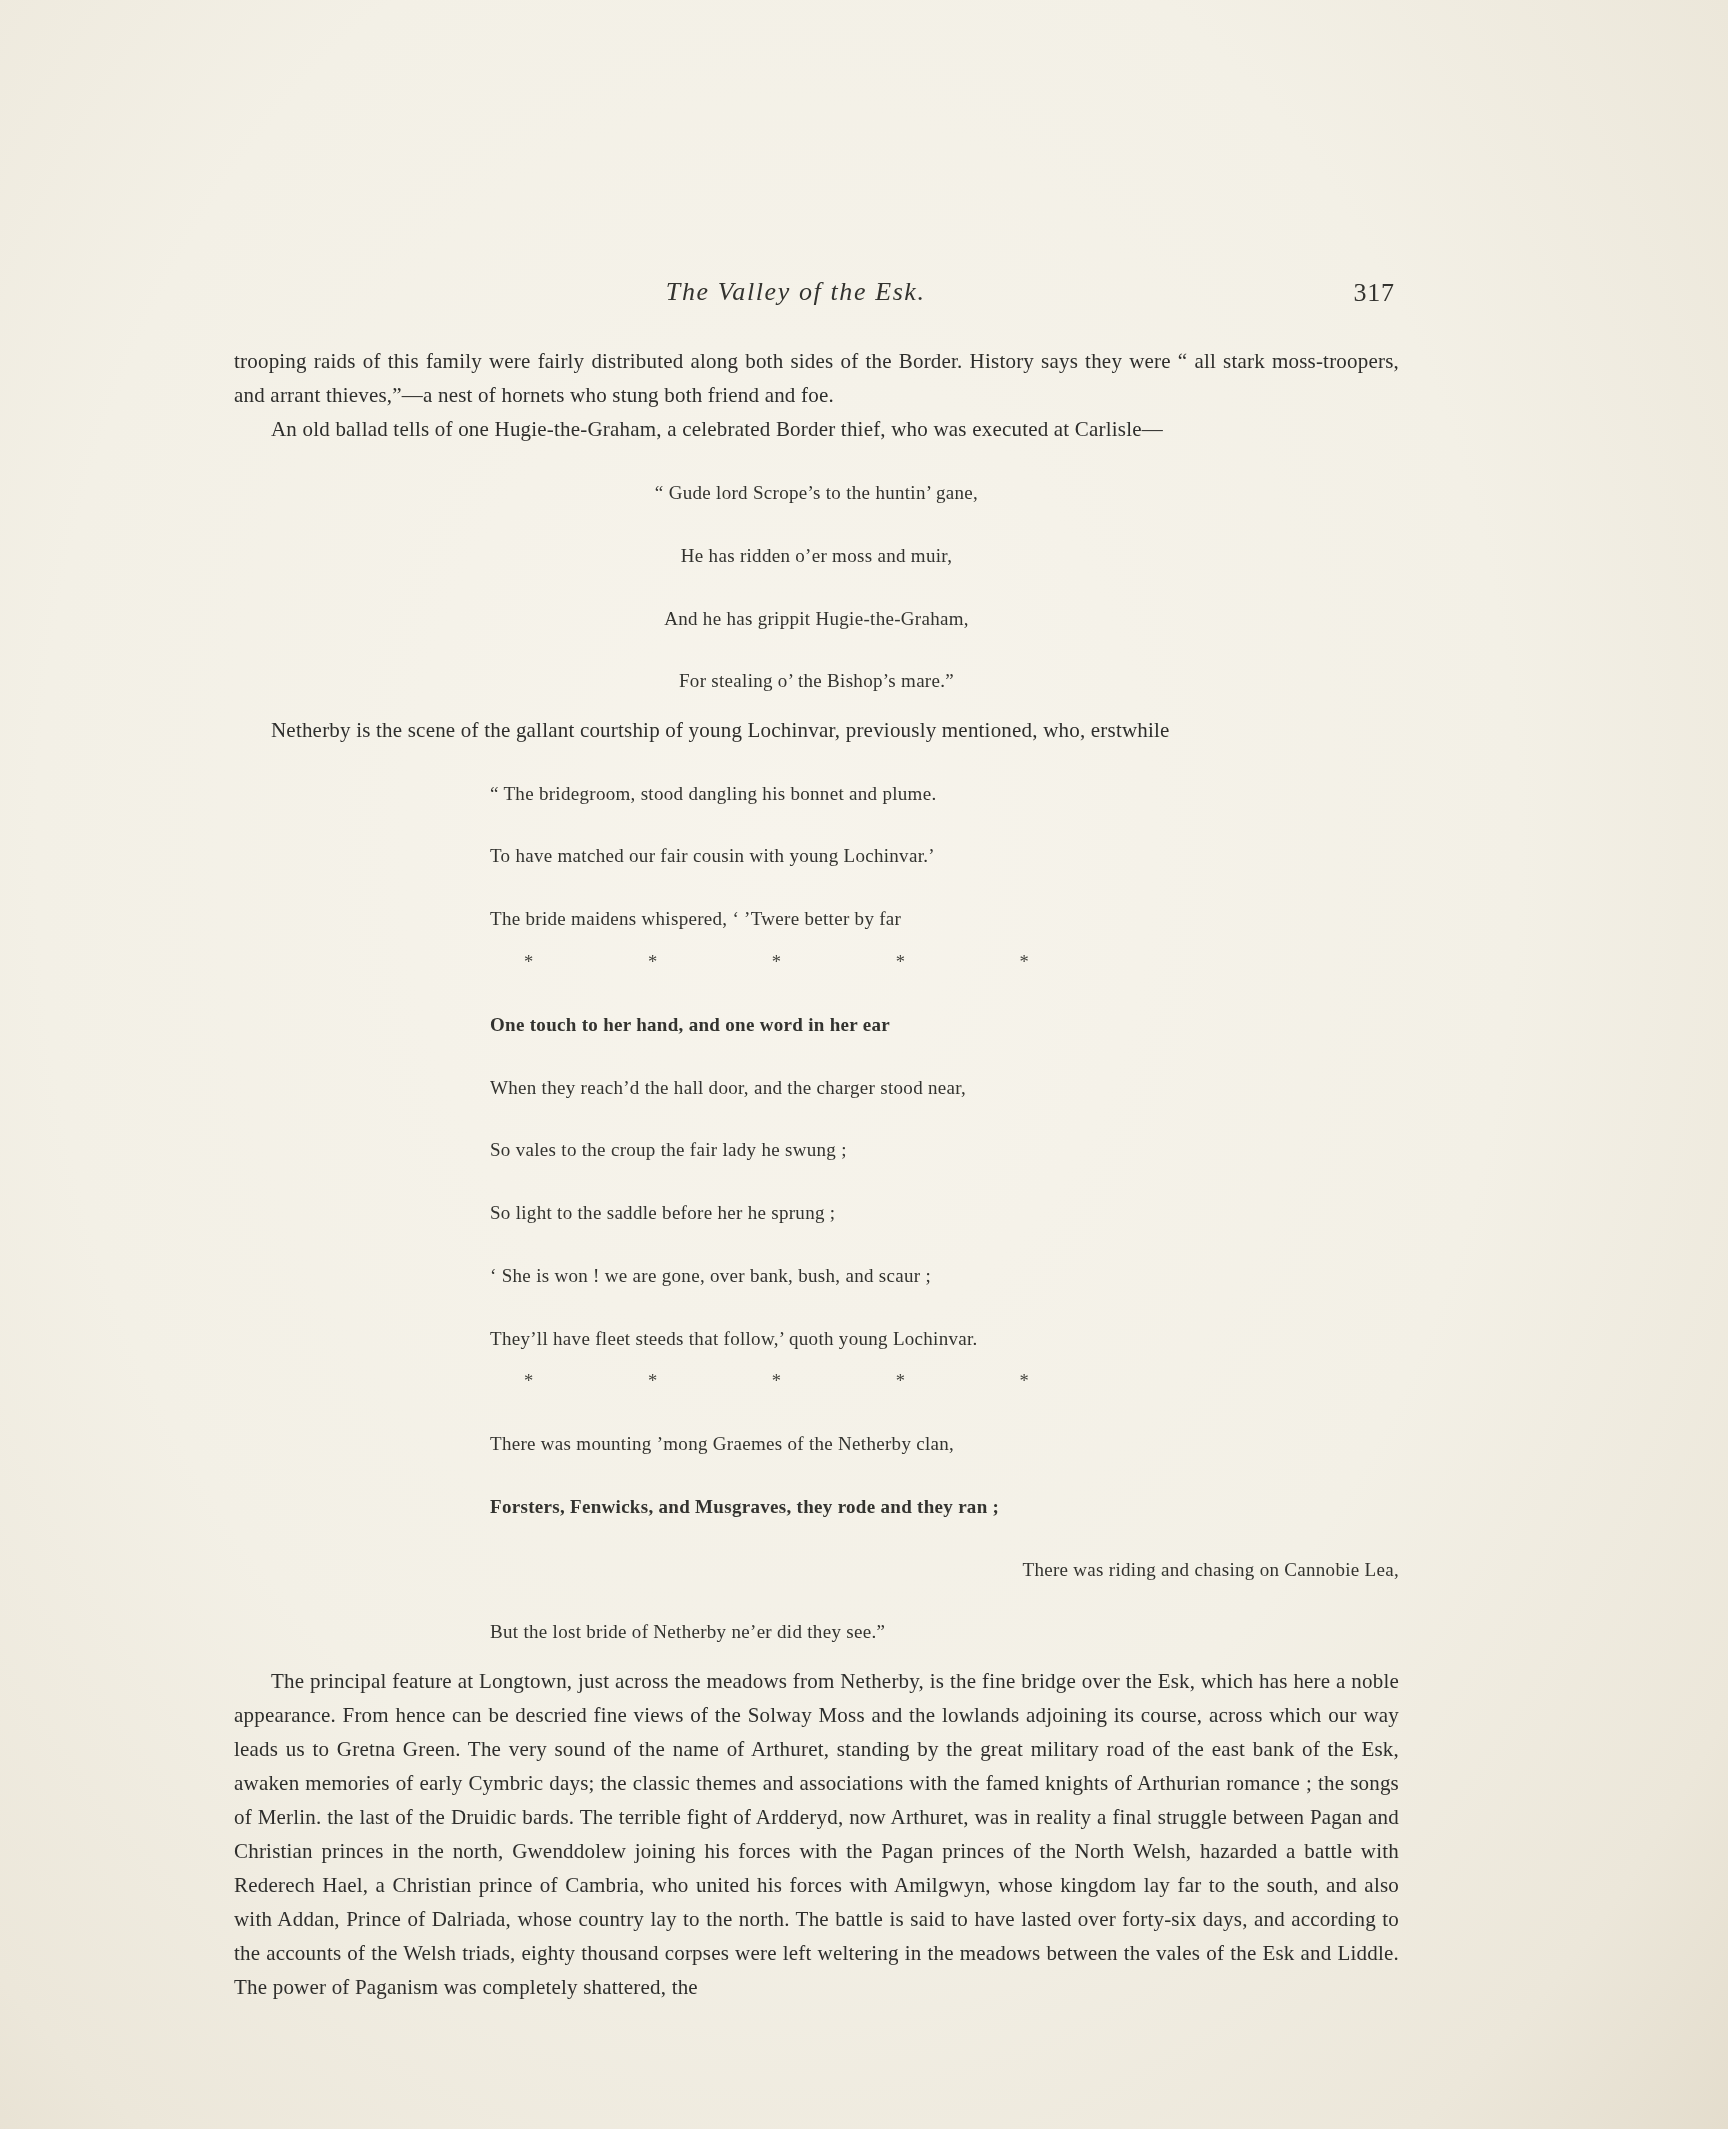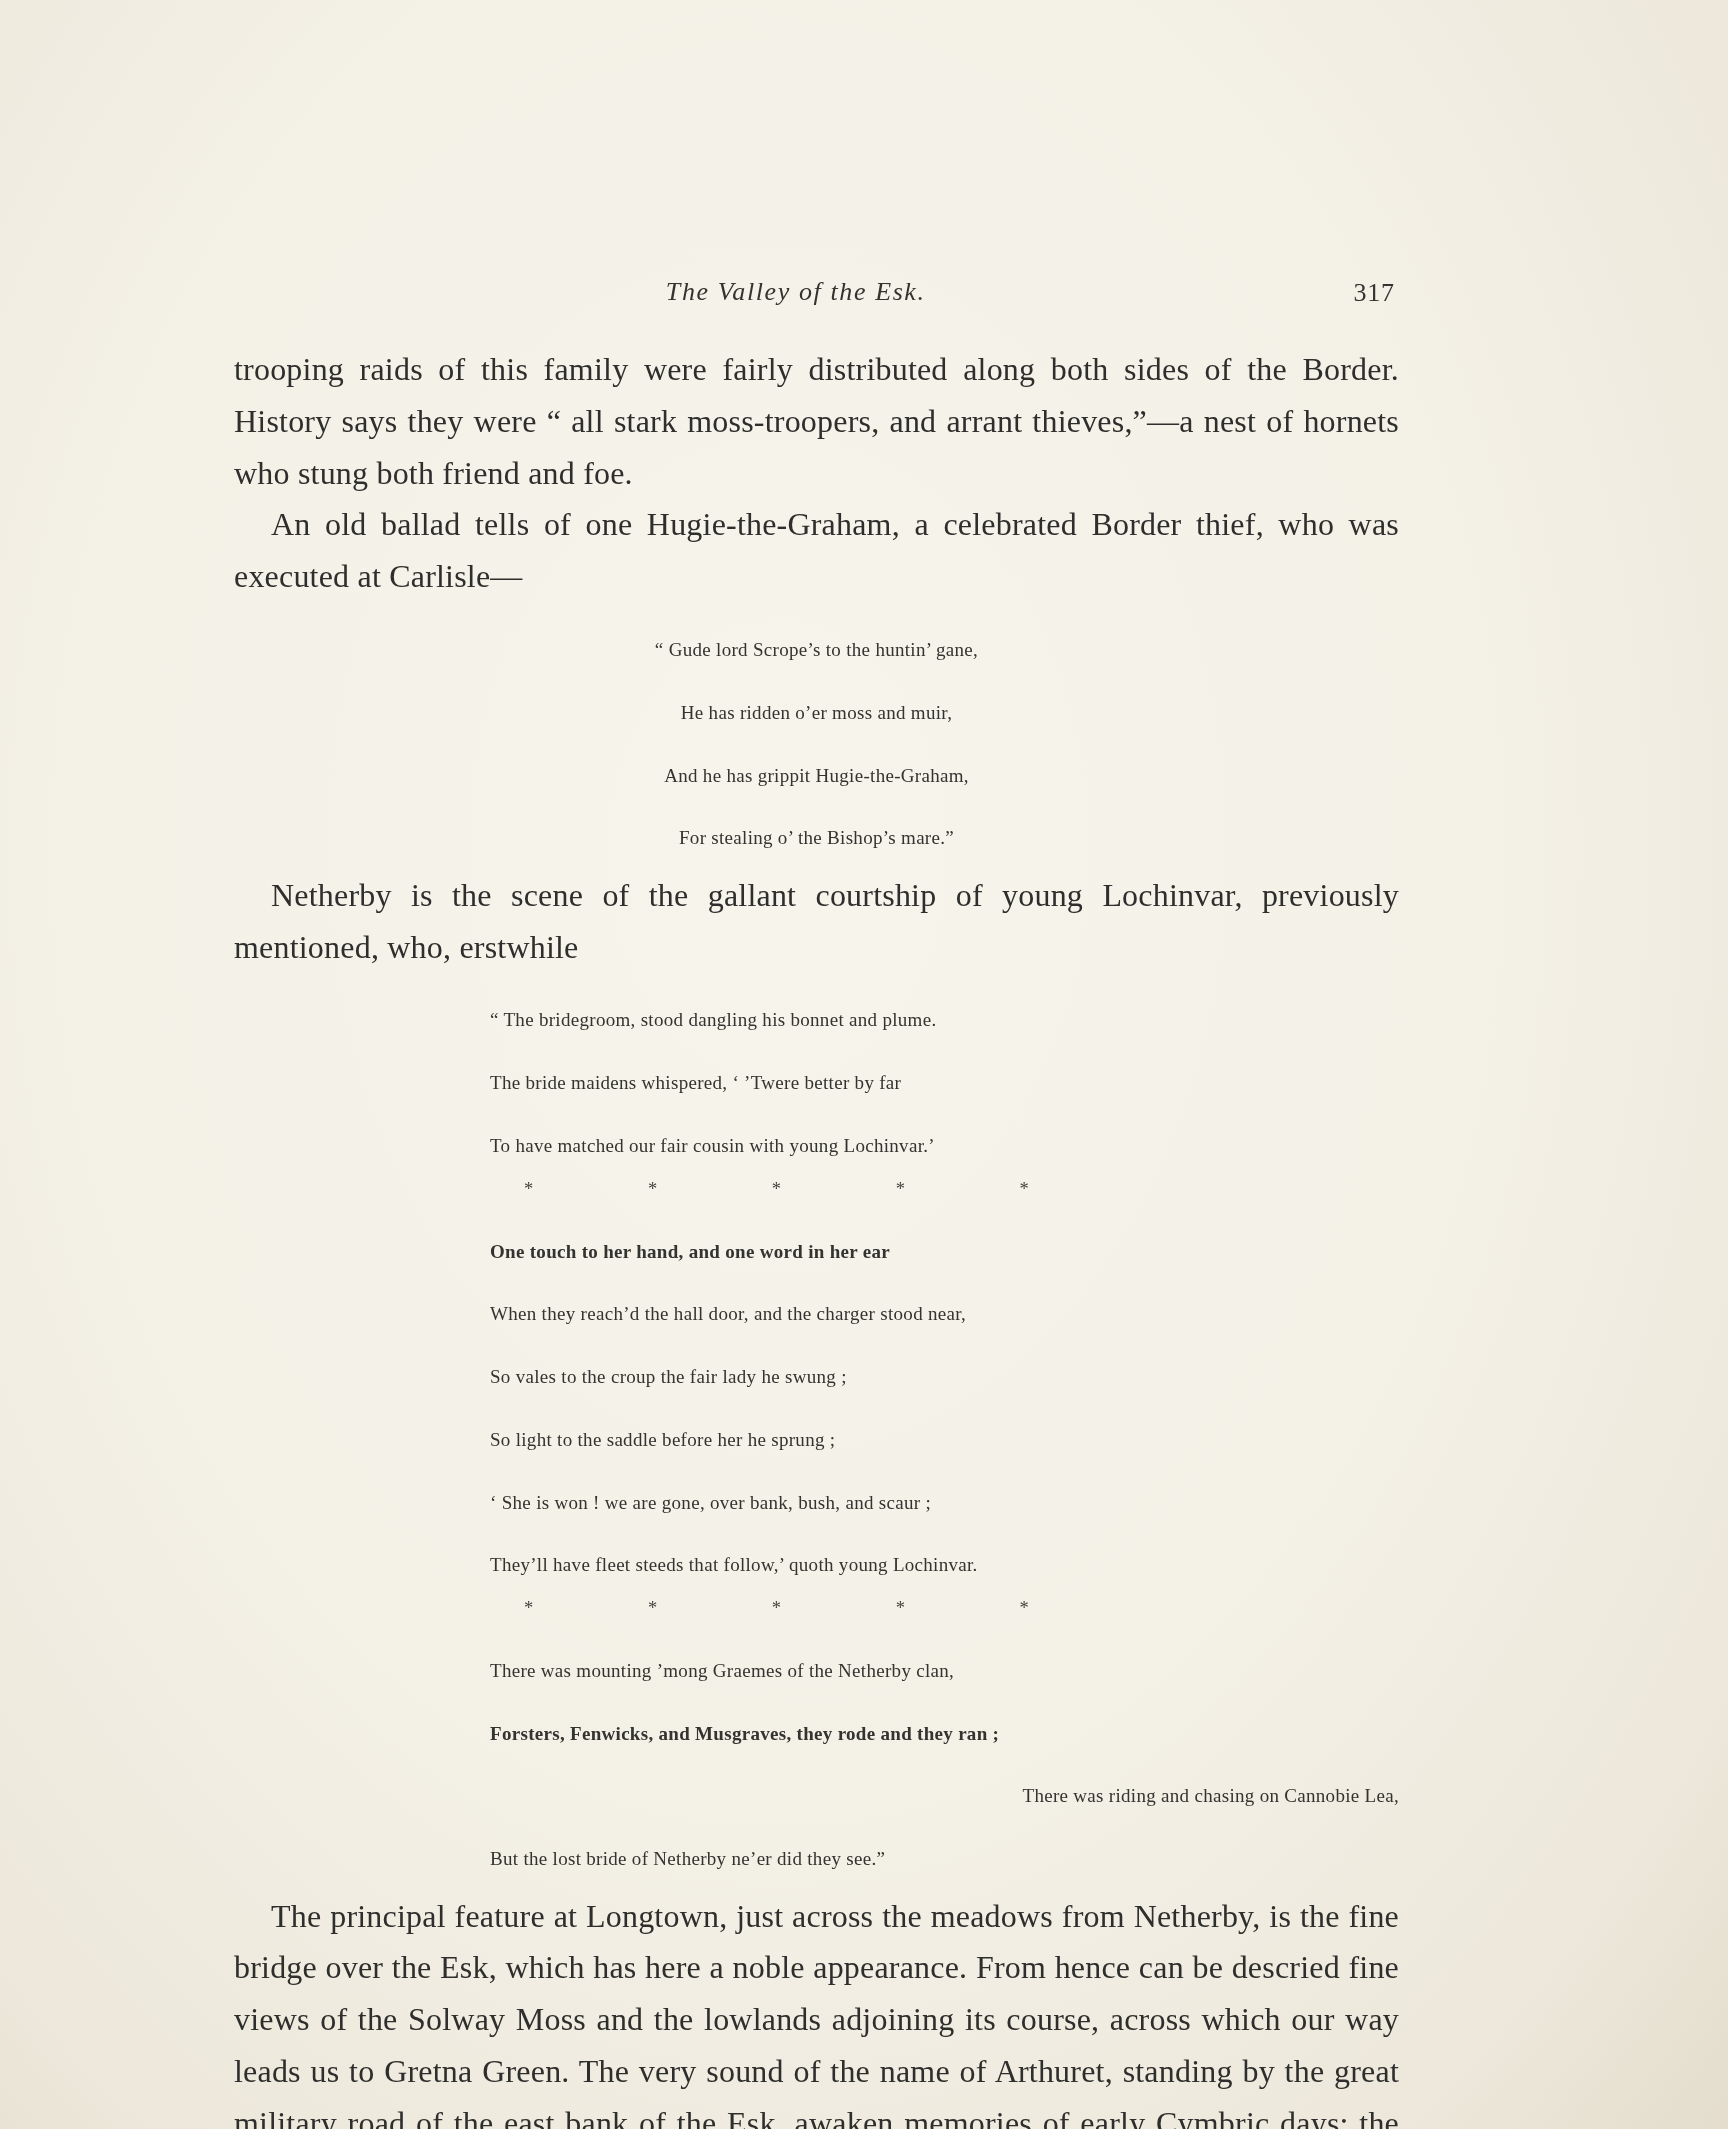--- a/index.html
+++ b/index.html
@@ -54,21 +54,21 @@
   .head-folio {
     position: absolute;
     right: 4.3px;
     top: 1.4px;
     font-size: 26px;
     letter-spacing: 0.7px;
     color: #33332f;
   }
   p.body-text {
     margin: 0;
-    font-size: 32px;
+    font-size: 21px;
     line-height: 1.62;
     text-align: justify;
     text-justify: inter-word;
     color: #2e2e2c;
     letter-spacing: 0.2px;
   }
   p.body-text.indent {
     text-indent: 37px;
   }
   p.body-text + p.body-text {
@@ -126,22 +126,22 @@
       <span class="line" style="display: block;">“ Gude lord Scrope’s to the huntin’ gane,</span>
       <span class="line" style="display: block;">He has ridden o’er moss and muir,</span>
       <span class="line" style="display: block;">And he has grippit Hugie-the-Graham,</span>
       <span class="line" style="display: block;">For stealing o’ the Bishop’s mare.”</span>
     </div>
 
     <p class="body-text indent block-gap-top">Netherby is the scene of the gallant courtship of young Lochinvar, previously mentioned, who, erstwhile</p>
 
     <div class="verse verse-lochinvar">
       <span class="line" style="display: block;">“ The bridegroom, stood dangling his bonnet and plume.</span>
+      <span class="line" style="display: block;">To have matched our fair cousin with young Lochinvar.’</span>
       <span class="line" style="display: block;">The bride maidens whispered, ‘ ’Twere better by far</span>
-      <span class="line" style="display: block;">To have matched our fair cousin with young Lochinvar.’</span>
       <span class="stars">*    *    *    *    *</span>
       <span class="line" style="display: block; font-weight: bold;">One touch to her hand, and one word in her ear</span>
       <span class="line" style="display: block;">When they reach’d the hall door, and the charger stood near,</span>
       <span class="line" style="display: block;">So vales to the croup the fair lady he swung ;</span>
       <span class="line" style="display: block;">So light to the saddle before her he sprung ;</span>
       <span class="line" style="display: block;">‘ She is won ! we are gone, over bank, bush, and scaur ;</span>
       <span class="line" style="display: block;">They’ll have fleet steeds that follow,’ quoth young Lochinvar.</span>
       <span class="stars">*    *    *    *    *</span>
       <span class="line" style="display: block;">There was mounting ’mong Graemes of the Netherby clan,</span>
       <span class="line" style="display: block; font-weight: bold;">Forsters, Fenwicks, and Musgraves, they rode and they ran ;</span>

